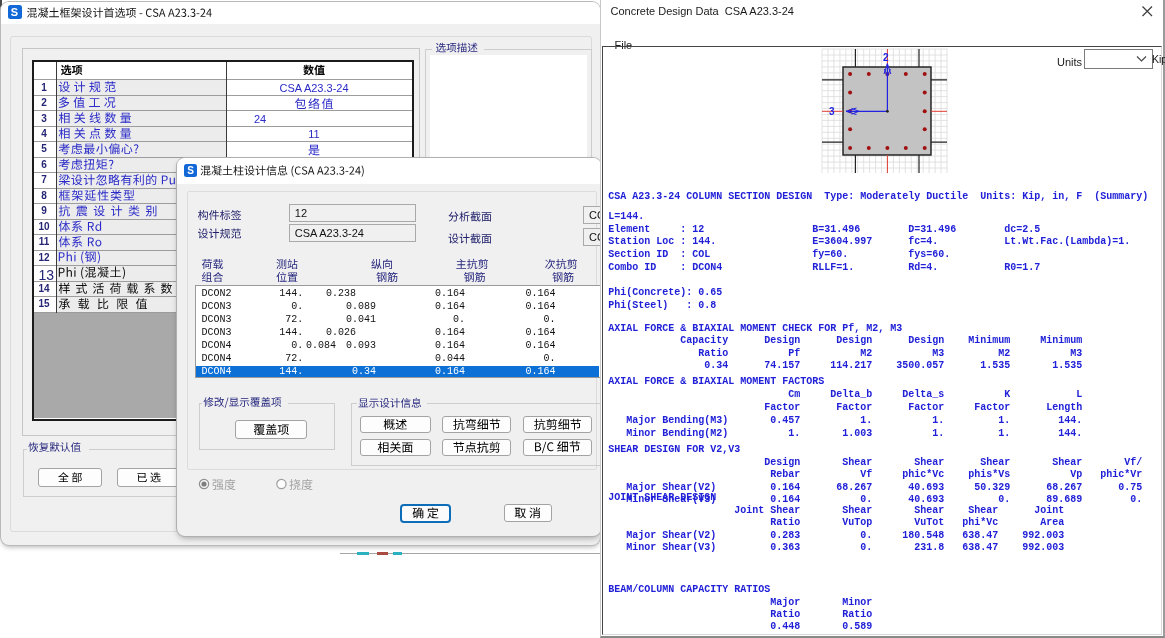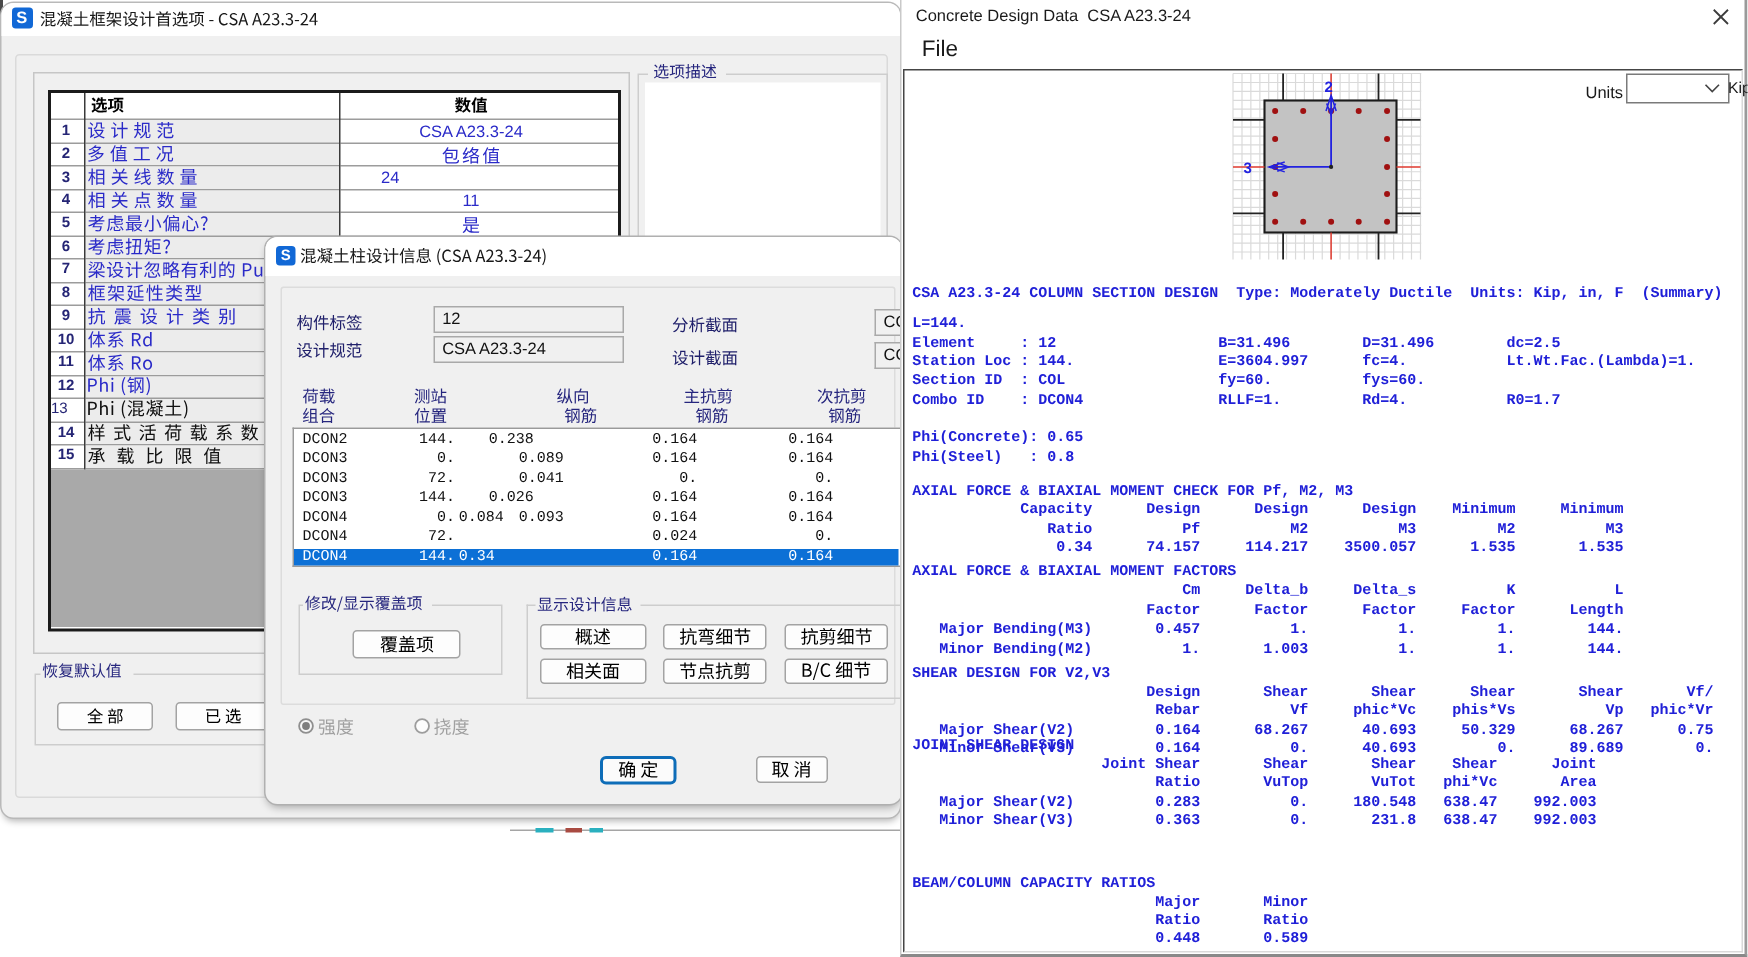--- a/index.html
+++ b/index.html
@@ -82,21 +82,21 @@
 <div class="abs" style="left:34px;top:112.5px;width:20px;text-align:center;font-size:10px;font-weight:bold;color:#252575;z-index:5">3</div>
 <div class="abs" style="left:34px;top:127.9px;width:20px;text-align:center;font-size:10px;font-weight:bold;color:#252575;z-index:5">4</div>
 <div class="abs" style="left:34px;top:143.4px;width:20px;text-align:center;font-size:10px;font-weight:bold;color:#252575;z-index:5">5</div>
 <div class="abs" style="left:34px;top:158.9px;width:20px;text-align:center;font-size:10px;font-weight:bold;color:#252575;z-index:5">6</div>
 <div class="abs" style="left:34px;top:174.4px;width:20px;text-align:center;font-size:10px;font-weight:bold;color:#252575;z-index:5">7</div>
 <div class="abs" style="left:34px;top:189.9px;width:20px;text-align:center;font-size:10px;font-weight:bold;color:#252575;z-index:5">8</div>
 <div class="abs" style="left:34px;top:205.4px;width:20px;text-align:center;font-size:10px;font-weight:bold;color:#252575;z-index:5">9</div>
 <div class="abs" style="left:34px;top:220.9px;width:20px;text-align:center;font-size:10px;font-weight:bold;color:#252575;z-index:5">10</div>
 <div class="abs" style="left:34px;top:236.4px;width:20px;text-align:center;font-size:10px;font-weight:bold;color:#252575;z-index:5">11</div>
 <div class="abs" style="left:34px;top:251.9px;width:20px;text-align:center;font-size:10px;font-weight:bold;color:#252575;z-index:5">12</div>
-<div class="abs" style="left:34px;top:267.4px;width:20px;text-align:left;font-size:10px;font-weight:normal;color:#252575;z-index:5">13</div>
+<div class="abs" style="left:34px;top:267.4px;width:20px;text-align:right;font-size:14px;font-weight:normal;color:#252575;z-index:5">13</div>
 <div class="abs" style="left:34px;top:282.9px;width:20px;text-align:center;font-size:10px;font-weight:bold;color:#252575;z-index:5">14</div>
 <div class="abs" style="left:34px;top:298.4px;width:20px;text-align:center;font-size:10px;font-weight:bold;color:#252575;z-index:5">15</div>
 <div class="abs" style="left:254px;top:81.5px;width:120px;text-align:center;font-size:11px;color:#2a2ac8;z-index:5">CSA A23.3-24</div>
 <div class="abs" style="left:254px;top:112.5px;width:120px;text-align:left;font-size:11px;color:#2a2ac8;z-index:5">24</div>
 <div class="abs" style="left:254px;top:127.9px;width:120px;text-align:center;font-size:11px;color:#2a2ac8;z-index:5">11</div>
 
 <div class="abs" style="left:177px;top:158px;width:424px;height:378px;background:#f0f0f0;border-radius:8px;box-shadow:0 0 0 1px #b0b0b0, 0 3px 6px -1px rgba(0,0,0,0.33);z-index:10">
   <div class="abs" style="left:0;top:0;width:100%;height:26px;background:#fff;border-radius:8px 8px 0 0"></div>
   <div class="abs" style="left:7px;top:5.5px;width:13px;height:13px;background:#1168d6;border-radius:2.5px;color:#fff;font-size:10px;font-weight:bold;text-align:center;line-height:13px">S</div>
   <div class="abs" style="left:10px;top:33px;width:410px;height:279px;border:1px solid #dcdcdc;border-radius:2px"></div>
@@ -151,41 +151,41 @@
     <div class="mc" style="left:394.9px;top:327.0px;width:70px;text-align:right;color:#111">0.164</div>
     <div class="mc" style="left:485.6px;top:327.0px;width:70px;text-align:right;color:#111">0.164</div>
     <div class="mc" style="left:201.6px;top:339.9px;color:#111">DCON4</div>
     <div class="mc" style="left:233.3px;top:339.9px;width:70px;text-align:right;color:#111">0.</div>
     <div class="mc" style="left:305.9px;top:339.9px;width:70px;text-align:right;color:#111">0.093</div>
     <div class="mc" style="left:394.9px;top:339.9px;width:70px;text-align:right;color:#111">0.164</div>
     <div class="mc" style="left:485.6px;top:339.9px;width:70px;text-align:right;color:#111">0.164</div>
     <div class="mc" style="left:201.6px;top:352.8px;color:#111">DCON4</div>
     <div class="mc" style="left:233.3px;top:352.8px;width:70px;text-align:right;color:#111">72.</div>
     <div class="mc" style="left:305.9px;top:340px;width:70px;text-align:left;color:#111">0.084</div>
-    <div class="mc" style="left:394.9px;top:352.8px;width:70px;text-align:right;color:#111">0.024</div>
+    <div class="mc" style="left:394.9px;top:352.8px;width:70px;text-align:right;color:#111">0.044</div>
     <div class="mc" style="left:485.6px;top:352.8px;width:70px;text-align:right;color:#111">0.</div>
     <div style="position:absolute;left:196.4px;top:365.9px;width:403px;height:11.4px;background:#0c70d6"></div>
     <div class="mc" style="left:201.6px;top:365.7px;color:#fff">DCON4</div>
     <div class="mc" style="left:233.3px;top:365.7px;width:70px;text-align:right;color:#fff">144.</div>
-    <div class="mc" style="left:305.9px;top:365.7px;width:70px;color:#fff">0.34</div>
+    <div class="mc" style="left:305.9px;top:365.7px;width:70px;text-align:right;color:#fff">0.34</div>
     <div class="mc" style="left:394.9px;top:365.7px;width:70px;text-align:right;color:#fff">0.164</div>
     <div class="mc" style="left:485.6px;top:365.7px;width:70px;text-align:right;color:#fff">0.164</div>
   </div>
 
 <div class="abs" style="left:340px;top:552.5px;width:260px;height:1.6px;background:#a5a5a5"></div>
 <div class="abs" style="left:357px;top:552px;width:12px;height:2.6px;background:#2ab0bf"></div>
 <div class="abs" style="left:393px;top:552px;width:9px;height:2.6px;background:#2ab0bf"></div>
 <div class="abs" style="left:377px;top:552px;width:11px;height:2.6px;background:#a94b42"></div>
 
 <div class="abs" style="left:600px;top:0;width:564.5px;height:638px;background:#fff;border-right:2.5px solid #9a9a9a;border-bottom:2.5px solid #898989;border-left:1px solid #c9c9c9;z-index:30">
   <div class="abs" style="left:9.5px;top:4.5px;font-size:11px;color:#1a1a1a">Concrete Design Data&nbsp; CSA A23.3-24</div>
   <svg class="abs" style="left:540px;top:5px" width="13" height="13">
       <path d="M1.5 1.5L11 11M11 1.5L1.5 11" stroke="#3c3c3c" stroke-width="1.2"></path>
     </svg>
-  <div class="abs" style="left:13.5px;top:24px;font-size:15px;color:#1a1a1a">File</div>
+  <div class="abs" style="left:13.5px;top:39px;font-size:11px;color:#1a1a1a">File</div>
   <div class="abs" style="left:0.5px;top:45.5px;width:560px;height:589px;border-top:1.5px solid #454545;border-left:1.5px solid #454545;border-right:1px solid #d9d9d9;border-bottom:1px solid #d9d9d9"></div>
 </div>
 <div class="abs" style="z-index:40">
   <div class="abs" style="left:1057px;top:56px;font-size:11px;color:#1a1a1a">Units</div>
   <div class="abs" style="left:1084px;top:48.5px;width:69px;height:20px;background:#fff;border:1px solid #7a7a7a"></div>
   <div class="abs" style="left:1152px;top:53px;font-size:10.5px;color:#1a1a1a">Kip, in, F</div>
   <svg class="abs" style="left:1135px;top:54px" width="14" height="10">
       <path d="M2 2.5L6.5 7L11 2.5" stroke="#444" stroke-width="1.1" fill="none"></path>
     </svg>
   <svg width="127" height="127" style="position:absolute;left:821px;top:47px">

